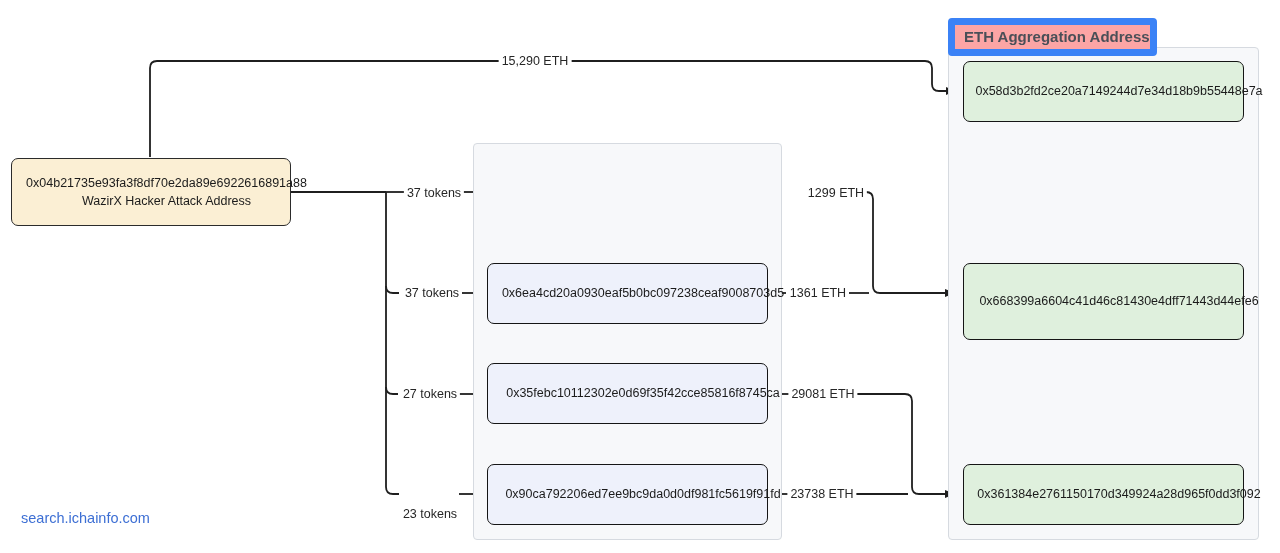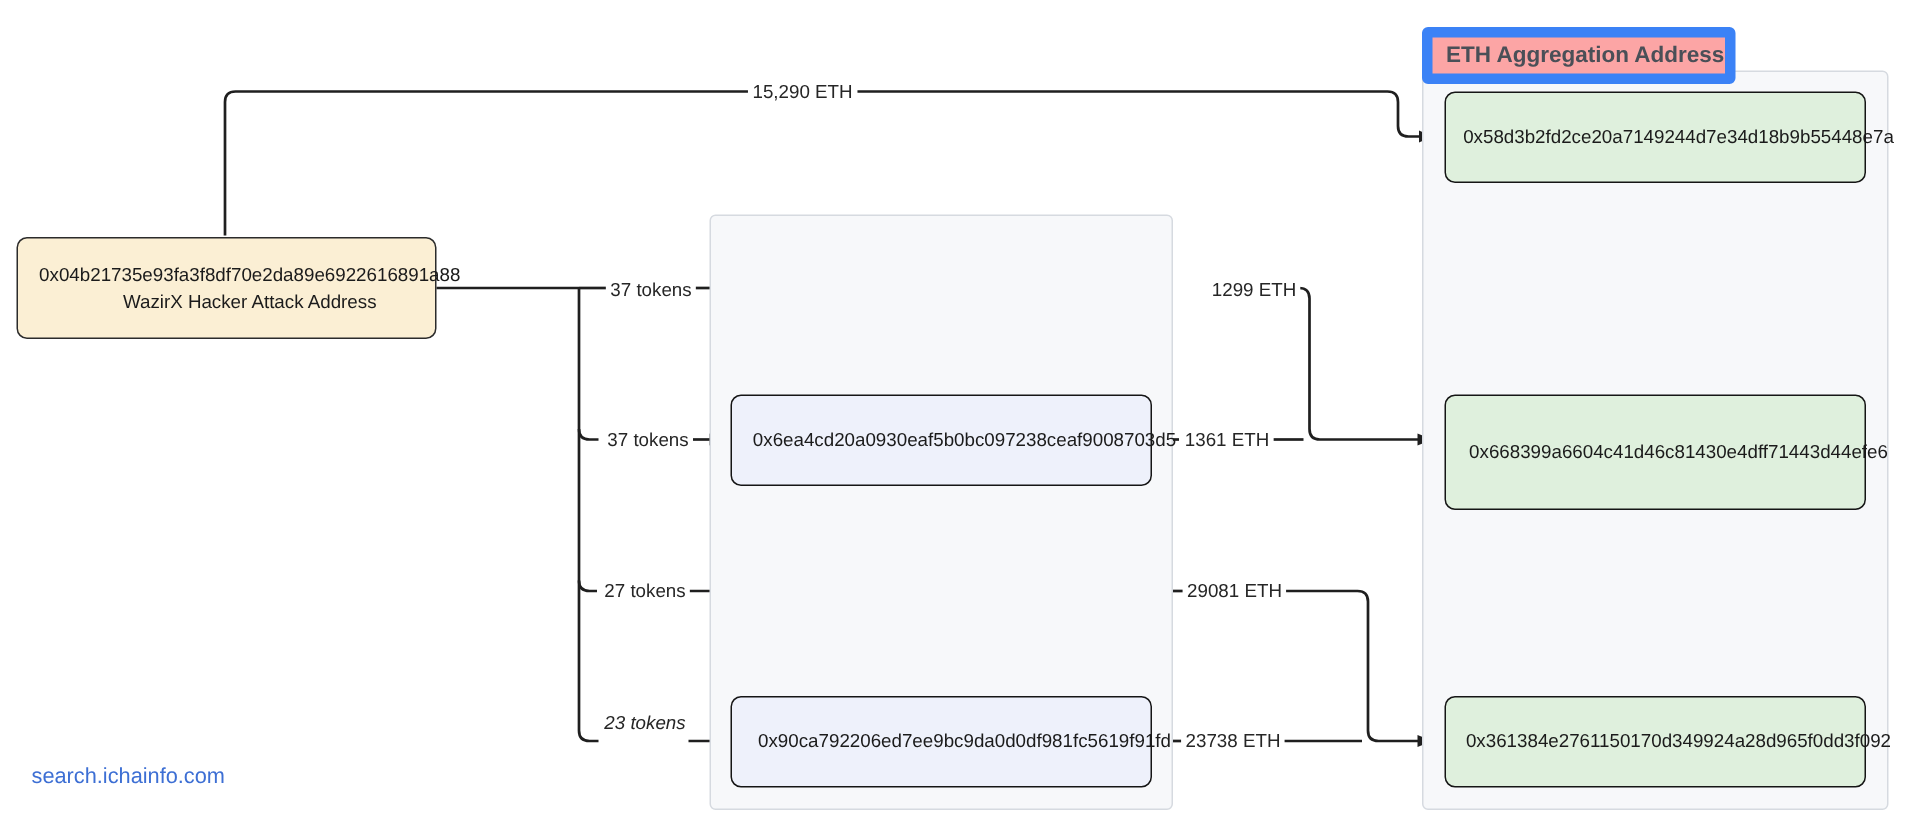--- a/index.html
+++ b/index.html
@@ -162,40 +162,43 @@
   <div class="group-title" style="left:948px; top:18px;">ETH Aggregation Address</div>
 
   <div class="node attack" style="left:11px; top:158px; width:280px; height:68px;">
     <span>0x04b21735e93fa3f8df70e2da89e6922616891a88</span>
     <span>WazirX Hacker Attack Address</span>
   </div>
 
   <div class="node token" style="left:487px; top:263px; width:281px; height:61px;">
     <span>0x6ea4cd20a0930eaf5b0bc097238ceaf9008703d5</span>
   </div>
+  <div class="node token" style="left:487px; top:363px; width:281px; height:61px;">
+    <span>0x35febc10112302e0d69f35f42cce85816f8745ca</span>
+  </div>
   <div class="node token" style="left:487px; top:464px; width:281px; height:61px;">
     <span>0x90ca792206ed7ee9bc9da0d0df981fc5619f91fd</span>
   </div>
 
   <div class="node eth" style="left:963px; top:61px; width:281px; height:61px;">
     <span>0x58d3b2fd2ce20a7149244d7e34d18b9b55448e7a</span>
   </div>
   <div class="node eth" style="left:963px; top:263px; width:281px; height:77px;">
     <span>0x668399a6604c41d46c81430e4dff71443d44efe6</span>
   </div>
   <div class="node eth" style="left:963px; top:464px; width:281px; height:61px;">
     <span>0x361384e2761150170d349924a28d965f0dd3f092</span>
   </div>
 
   <div class="edge-label" style="left:535px; top:61px;">15,290 ETH</div>
 
   <div class="edge-label" style="left:434px; top:193px;">37 tokens</div>
   <div class="edge-label" style="left:432px; top:293px;">37 tokens</div>
   <div class="edge-label" style="left:430px; top:394px;">27 tokens</div>
-  <div class="edge-label" style="left:430px; top:482px;font-style:italic;">23 tokens</div>
+  <div class="edge-label" style="left:430px; top:514px;">23 tokens</div>
 
   <div class="edge-label" style="left:812px; top:193px;margin-left:24px;">1299 ETH</div>
   <div class="edge-label" style="left:818px; top:293px;">1361 ETH</div>
   <div class="edge-label" style="left:823px; top:394px;">29081 ETH</div>
   <div class="edge-label" style="left:822px; top:494px;">23738 ETH</div>
 
   <div class="watermark">search.ichainfo.com</div>
 
 </div>
 

